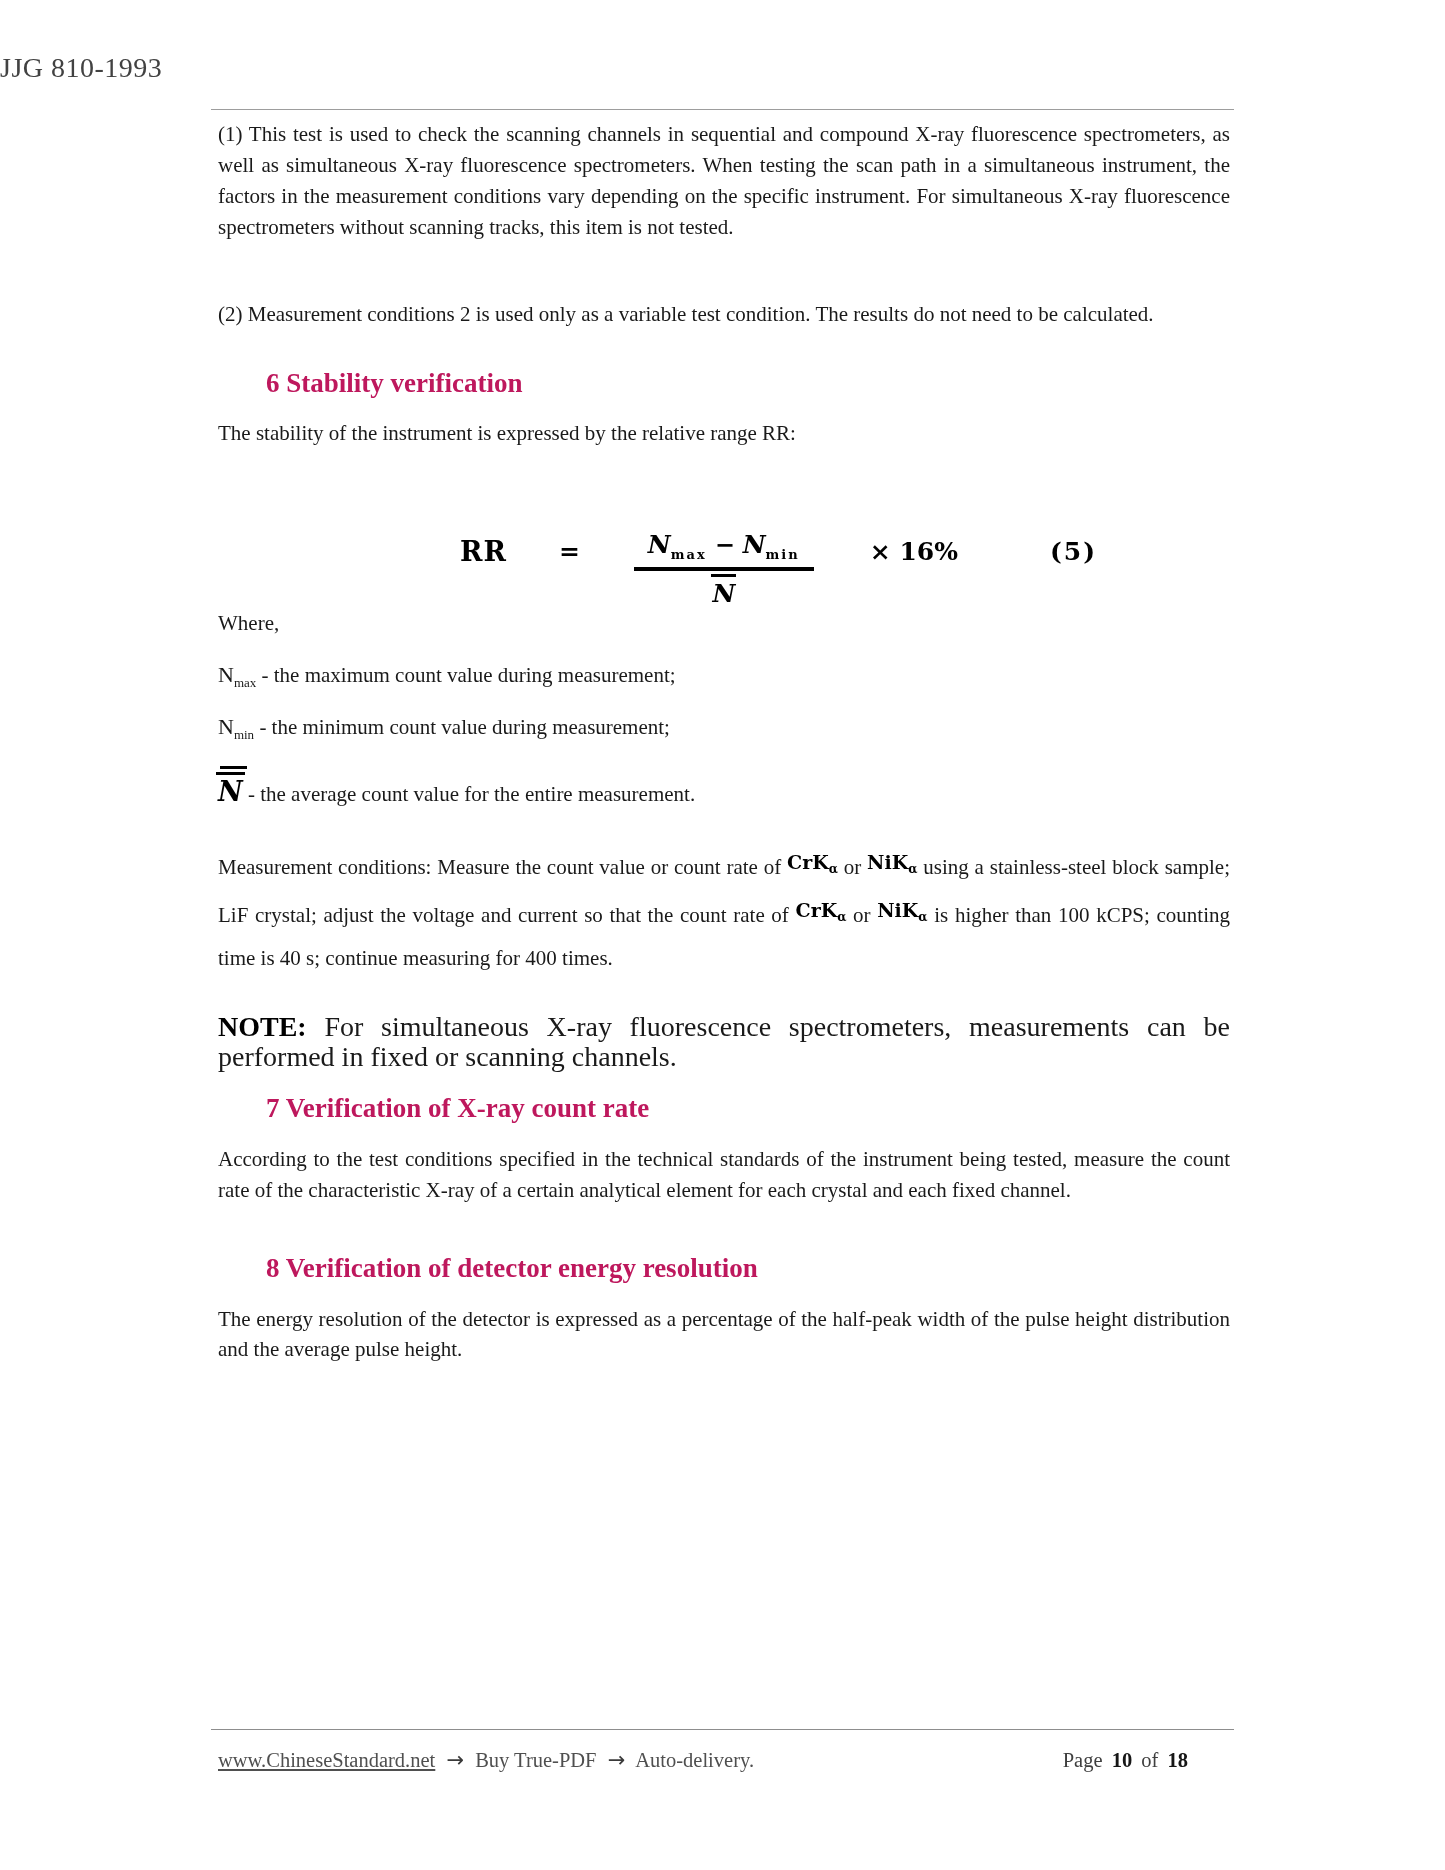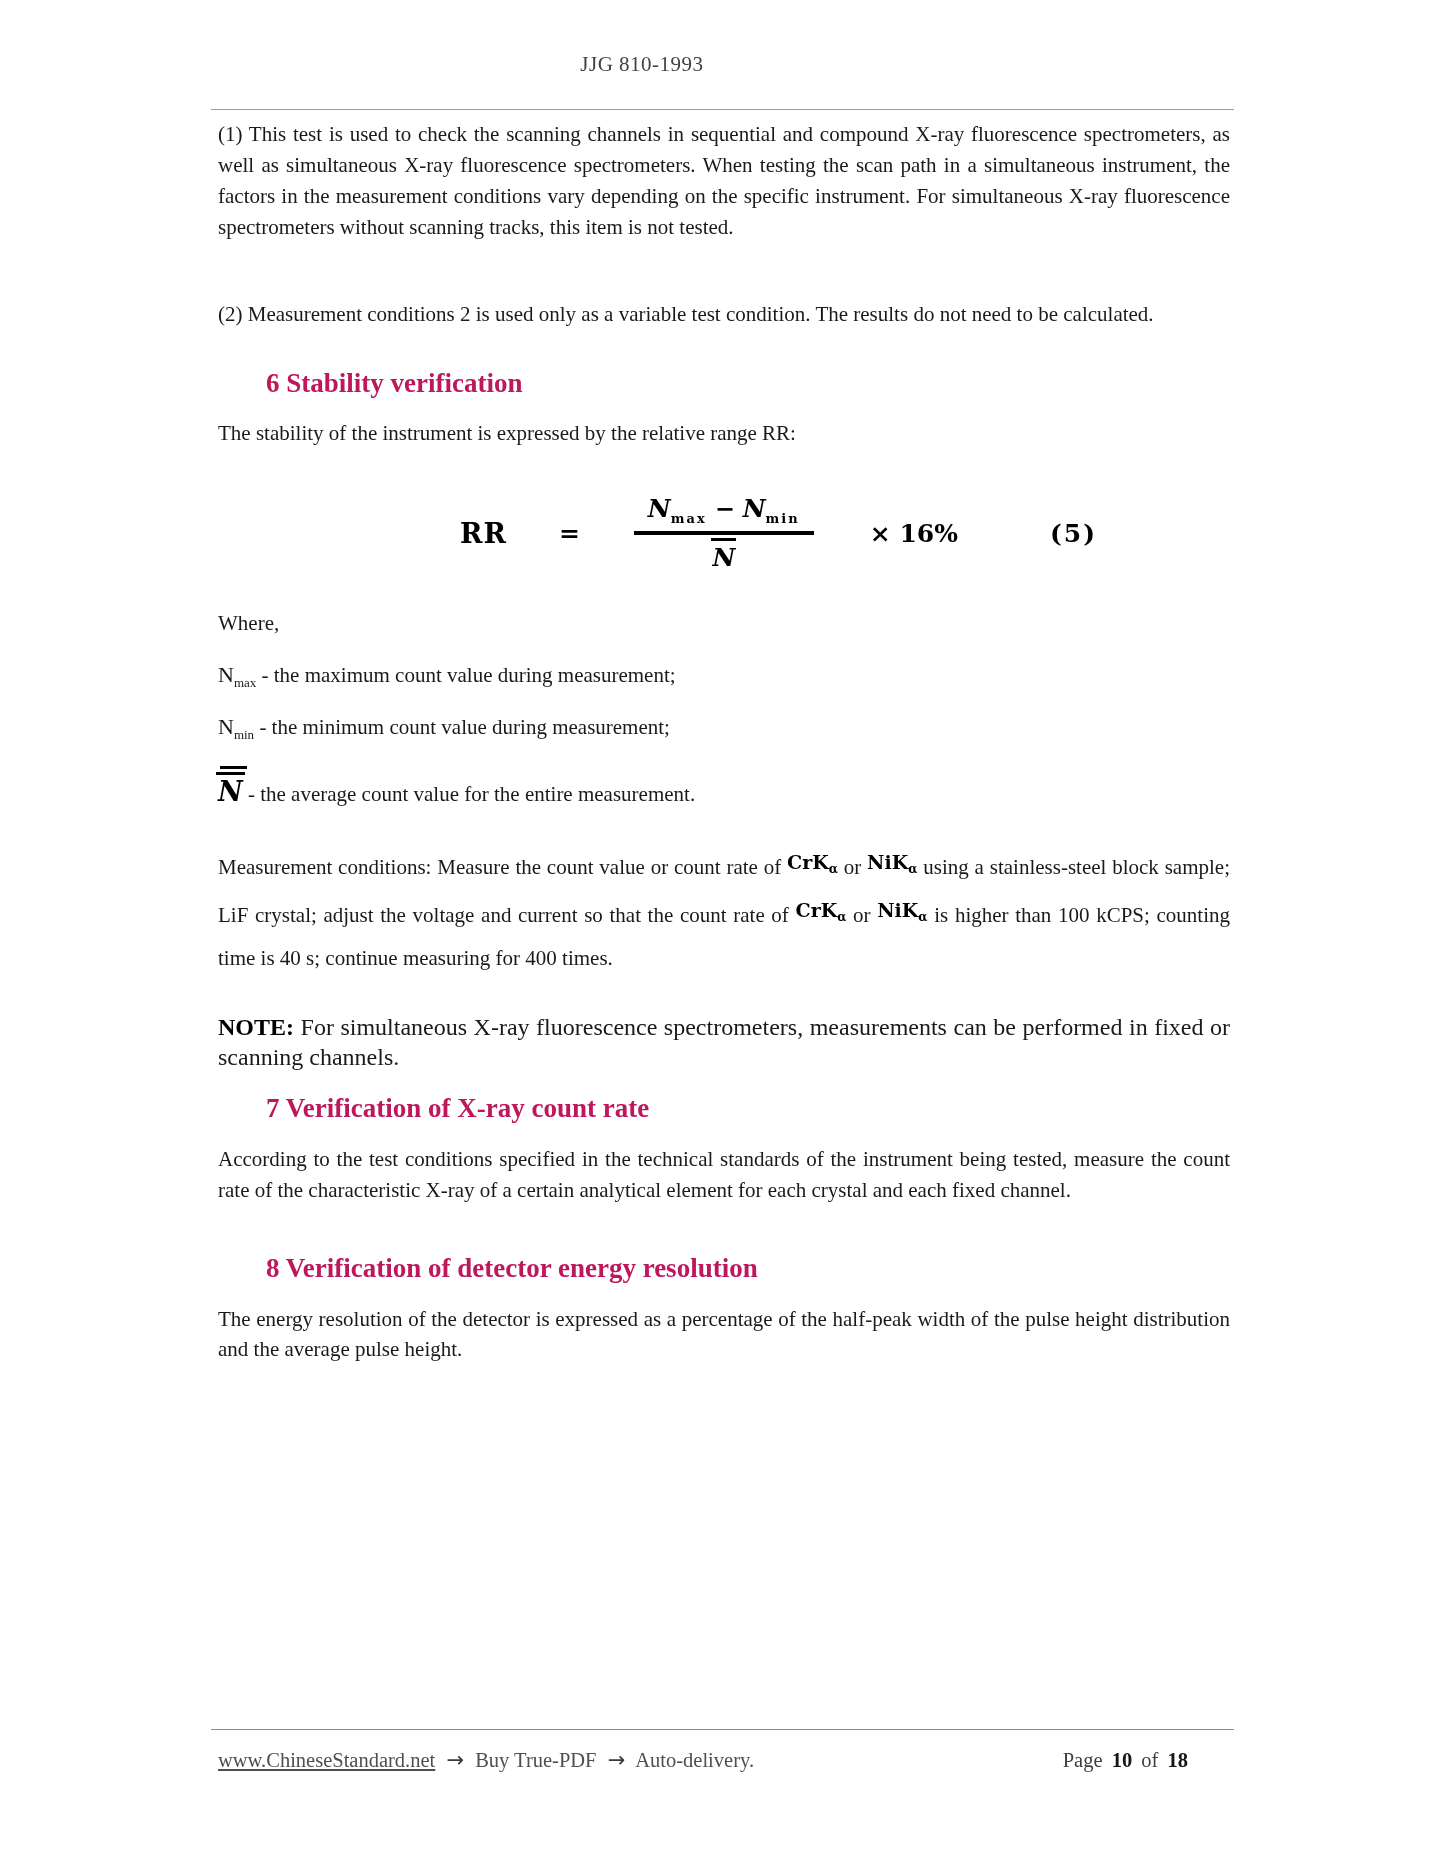--- a/index.html
+++ b/index.html
@@ -6,55 +6,55 @@
   .page{
     position:relative;
     width:1445px;height:1870px;
     background:#ffffff;
     font-family:"Liberation Serif","DejaVu Serif",serif;
     color:#1a1a1a;
     overflow:hidden;
   }
   .abs{position:absolute;left:218px;width:1012px;}
   .doc-header{
-    left:0;width:1284px;text-align:center;
-    font-size:21px;color:#424242;letter-spacing:.5px;
+    left:0;width:1284px;text-align:left;
+    font-size:28px;color:#424242;letter-spacing:.5px;
   }
   .rule{position:absolute;left:211px;width:1023px;height:1px;background:#9d9d9d;}
   .para{font-size:21px;line-height:31px;text-align:justify;}
   .heading{font-size:27px;font-weight:bold;color:#be185d;margin-left:48px;}
   .intro{font-size:21px;}
   
   .scan{font-family:"DejaVu Serif",serif;font-weight:bold;color:#000;}
   .it{font-style:italic;}
   .formula-row{display:flex;align-items:center;}
   .eq{display:flex;align-items:center;margin-left:242px;gap:44px;}
   .f-lhs{font-size:27px;letter-spacing:1px;}
   .f-eq{font-size:25px;margin:0 10px 0 8px;}
-  .frac{display:inline-flex;flex-direction:column;text-align:center;vertical-align:middle;}
+  .frac{display:inline-flex;flex-direction:column;text-align:center;vertical-align:middle;margin-top:36px;}
   .frac .num{display:block;border-bottom:4px solid #000;padding:0 14px 5px 14px;font-size:25px;white-space:nowrap;}
   .frac .den{display:block;padding-top:6px;font-size:25px;}
   .frac sub{font-size:13px;letter-spacing:2px;font-weight:bold;}
   .f-minus{margin:0 8px;font-size:24px;}
   .f-mult{font-size:25px;margin-left:12px;white-space:nowrap;}
   .f-no{font-size:25px;margin-left:92px;letter-spacing:2px;}
   .obar{position:relative;display:inline-block;padding-top:2px;}
   .obar::before{content:"";position:absolute;top:-3px;left:-1px;right:-1px;height:3px;background:#000;}
   .dbar{position:relative;display:inline-block;font-size:27px;}
   .dbar::before{content:"";position:absolute;top:-4px;left:-2px;right:-2px;height:3px;background:#000;}
   .dbar::after{content:"";position:absolute;top:-10px;left:2px;right:-4px;height:3px;background:#000;}
   
   .def{font-size:21px;}
   .def .sym{font-size:22px;}
   .def sub{font-size:13px;}
   
   .meas{font-size:21px;line-height:41px;text-align:justify;}
   .inline-f{font-size:19px;vertical-align:5px;white-space:nowrap;}
   .inline-f sub{font-size:12px;vertical-align:-4px;}
-  .note-para{font-size:24px;line-height:30px;text-align:justify;}
+  .note-para{font-size:28px;line-height:30px;text-align:justify;}
   .note-label{font-weight:bold;color:#000;}
   
   .footer{left:218px;width:1012px;font-size:20.5px;color:#4f4f4f;display:flex;justify-content:space-between;align-items:baseline;}
   .footer a{color:#4f4f4f;text-decoration:underline;cursor:pointer;}
   .arrow{font-family:"DejaVu Sans",sans-serif;color:#3a3a3a;font-size:21px;margin:0 6px;}
   .pageno{color:#3f3f3f;margin-right:38px;margin-left:32px;}
   .pageno b{color:#161616;margin:0 4px;}
 </style>
 </head>
 <body>

